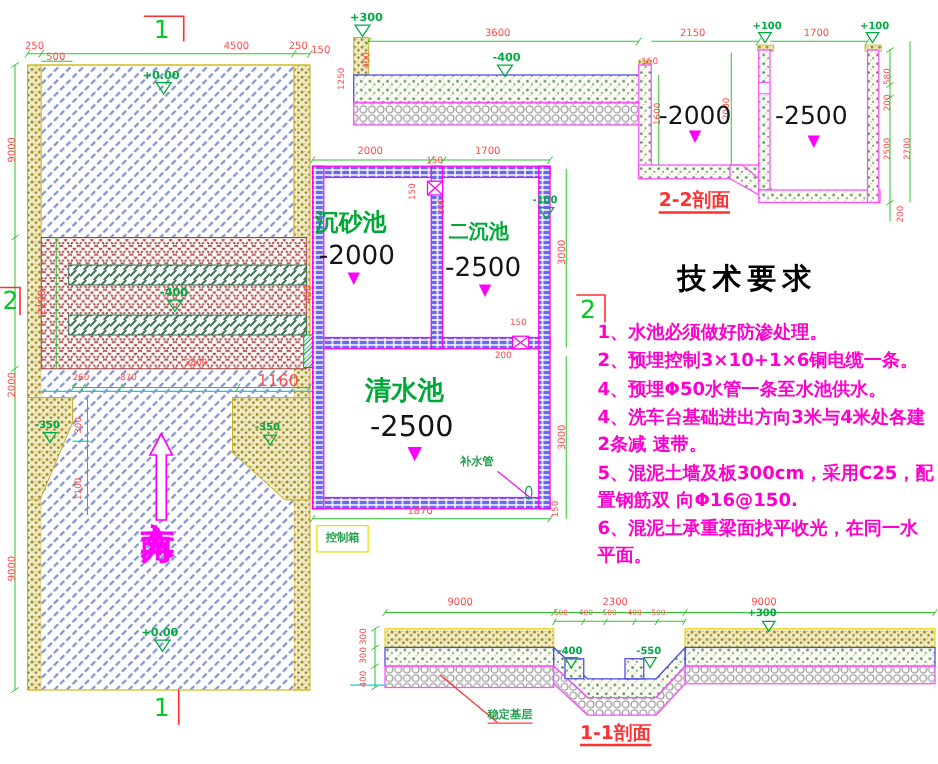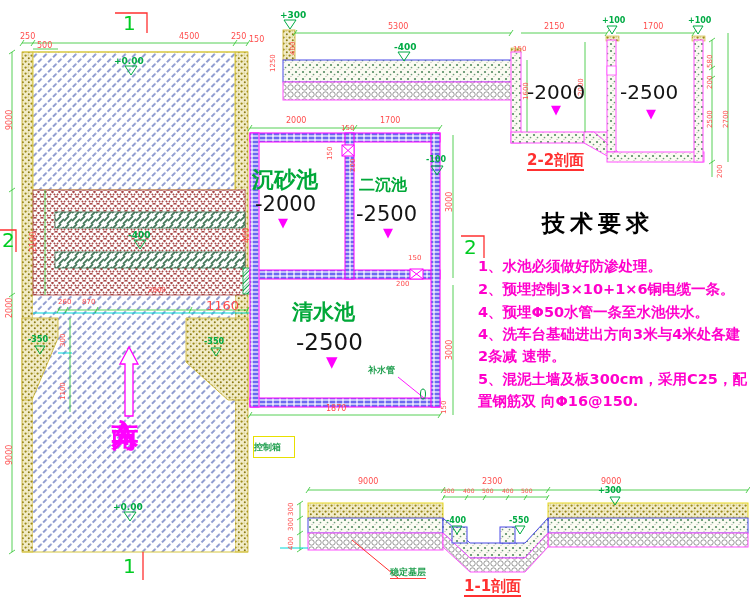--- a/index.html
+++ b/index.html
@@ -13,21 +13,21 @@
   .c-m{color:#ff00ff;font-size:13px;}
   .c-sec{color:#00cc22;font-size:20px;}
   .rot{transform-origin:0 0;transform:rotate(-90deg);}
   .txt{position:absolute;line-height:1;white-space:nowrap;}
   .pool-name{color:#00a838;font-weight:bold;}
   .pool-level{color:#141414;font-weight:500;}
   .green-small{color:#22a050;font-size:9px;font-weight:bold;}
   .sec-label{color:#ff3030;font-size:15px;font-weight:bold;border-bottom:2px solid #ff3030;padding-bottom:1px;}
   .base-label{color:#22a050;font-size:9px;font-weight:bold;border-bottom:1.5px solid #ff4040;padding-bottom:1px;}
   #direction-label{writing-mode:vertical-rl;font-size:27px;font-weight:bold;color:#ff00ff;letter-spacing:2px;}
-  #control-box{border:1.2px solid #e8e000;width:40px;height:20px;display:flex;align-items:center;margin-top:16px;}
+  #control-box{border:1.2px solid #e8e000;width:40px;height:20px;display:flex;align-items:center;justify-content:center;}
   #tech-title{font-size:23px;font-weight:bold;color:#000;letter-spacing:5px;}
   #tech-items{position:absolute;width:270px;color:#ff00cc;font-size:14.5px;font-weight:bold;line-height:1.5;}
   .tech-item{margin-bottom:1px;}
 </style>
 </head>
 <body>
 
 <div id="stage">
 
 <svg id="gfx" width="750" height="611" viewBox="0 0 750 611">
@@ -212,21 +212,21 @@
       <span class="dl c-r" style="left: 37px; top: 42px;">500</span>
       <span class="dl c-r" style="left: 249px; top: 36px;">150</span>
       <span class="dl c-r rot" style="left: 6px; top: 130px;">9000</span>
       <span class="dl c-r rot" style="left: 30px; top: 252px;">2100</span>
       <span class="dl c-r rot" style="left: 6px; top: 318px;">2000</span>
       <span class="dl c-r rot" style="left: 6px; top: 465px;">9000</span>
       <span class="dl c-g" style="left: 114px; top: 57px;">+0.00</span>
       <span class="dl c-g" style="left: 128px; top: 231px;">-400</span>
       <span class="dl c-r rot" style="left: 243px; top: 243px;">400</span>
       <span class="dl c-r" style="font-size: 7px; left: 58px; top: 299px;">260</span>
-      <span class="dl c-r" style="font-size: 7px; left: 82px; top: 299px;">870</span>
+      <span class="dl c-r" style="font-size: 7px; left: 96px; top: 299px;">870</span>
       <span class="dl c-r" style="font-size: 7px; left: 148px; top: 287px;">2800</span>
       <span class="dl c-r" style="font-size: 13px; left: 206px; top: 299px;">1160</span>
       <span class="dl c-g" style="font-size: 8px; left: 28px; top: 336px;">-350</span>
       <span class="dl c-g" style="font-size: 8px; left: 204px; top: 338px;">-350</span>
       <span class="dl c-r rot" style="font-size: 7px; left: 60px; top: 347px;">300</span>
       <span class="dl c-r rot" style="font-size: 7px; left: 60px; top: 400px;">1100</span>
       <span class="dl c-g" style="left: 113px; top: 503px;">+0.00</span>
       <span class="dl c-sec" style="left: 123px; top: 13px;">1</span>
       <span class="dl c-sec" style="left: 123px; top: 556px;">1</span>
       <span class="dl c-sec" style="left: 2px; top: 230px;">2</span>
@@ -240,21 +240,21 @@
       <span class="dl c-r rot" style="left: 446px; top: 212px;">3000</span>
       <span class="dl c-r" style="font-size: 7px; left: 408px; top: 255px;">150</span>
       <span class="dl c-r" style="font-size: 7px; left: 396px; top: 281px;">200</span>
       <span class="dl c-r" style="left: 326px; top: 405px;">1870</span>
       <span class="dl c-r rot" style="font-size: 7px; left: 441px; top: 414px;">150</span>
       <span class="dl c-r rot" style="left: 446px; top: 360px;">3000</span>
       <span class="dl c-m" style="font-size: 13px; left: 278px; top: 216px;">▼</span>
       <span class="dl c-m" style="font-size: 13px; left: 383px; top: 226px;">▼</span>
       <span class="dl c-m" style="font-size: 15px; left: 326px; top: 355px;">▼</span>
       <span class="dl c-g" style="left: 280px; top: 11px;">+300</span>
-      <span class="dl c-r" style="left: 388px; top: 23px;">5300</span>
+      <span class="dl c-r" style="left: 388px; top: 23px;">3600</span>
       <span class="dl c-g" style="left: 394px; top: 43px;">-400</span>
       <span class="dl c-r" style="font-size: 7px; left: 513px; top: 46px;">150</span>
       <span class="dl c-r rot" style="font-size: 7px; left: 290px; top: 55px;">400</span>
       <span class="dl c-r rot" style="font-size: 7px; left: 270px; top: 72px;">1250</span>
       <span class="dl c-r" style="left: 544px; top: 23px; text-align: right;">2150</span>
       <span class="dl c-r" style="left: 643px; top: 23px;">1700</span>
       <span class="dl c-g" style="font-size: 8px; left: 602px; top: 17px;">+100</span>
       <span class="dl c-g" style="font-size: 8px; left: 688px; top: 17px;">+100</span>
       <span class="dl c-r rot" style="font-size: 7px; left: 523px; top: 100px;">1600</span>
       <span class="dl c-r rot" style="font-size: 7px; left: 578px; top: 96px;">2000</span>
@@ -278,21 +278,21 @@
       <span class="dl c-r" style="font-size: 6px; left: 502px; top: 488px;">400</span>
       <span class="dl c-r" style="font-size: 6px; left: 521px; top: 488px;">500</span>
       <span class="dl c-r" style="left: 601px; top: 478px;">9000</span>
       <span class="dl c-g" style="font-size: 8px; left: 598px; top: 487px;">+300</span>
       <span class="dl c-g" style="font-size: 8px; left: 446px; top: 517px;">-400</span>
       <span class="dl c-g" style="font-size: 8px; left: 509px; top: 517px;">-550</span>
     </div>
 
   <div class="txt" id="direction-label" style="left:112px;top:396px;">入车方向</div>
 
-  <div class="txt pool-name" style="left:252px;top:169px;font-size:22px;">沉砂池</div>
+  <div class="txt pool-name" style="left:252px;top:169px;font-size:19px;">沉砂池</div>
   <div class="txt pool-level" style="left:255px;top:194px;font-size:21px;">-2000</div>
 
   <div class="txt pool-name" style="left:359px;top:177px;font-size:16px;">二沉池</div>
   <div class="txt pool-level" style="left:356px;top:204px;font-size:21px;">-2500</div>
 
   <div class="txt pool-name" style="left:292px;top:302px;font-size:21px;">清水池</div>
   <div class="txt pool-level" style="left:296px;top:331px;font-size:23px;">-2500</div>
 
   <div class="txt green-small" style="left:368px;top:366px;">补水管</div>
 
@@ -307,15 +307,16 @@
   <div class="txt base-label" style="left:390px;top:568px;text-align:center;">稳定基层</div>
 
   <div class="txt" id="tech-title" style="left:542px;top:212px;">技术要求</div>
 
   <div id="tech-items" style="left:478px;top:256px;">
       <div class="tech-item">1、水池必须做好防渗处理。</div>
       <div class="tech-item">2、预埋控制3×10+1×6铜电缆一条。</div>
       <div class="tech-item">4、预埋Φ50水管一条至水池供水。</div>
       <div class="tech-item">4、洗车台基础进出方向3米与4米处各建2条减 速带。</div>
       <div class="tech-item">5、混泥土墙及板300cm，采用C25，配置钢筋双 向Φ16@150.</div>
+      <div class="tech-item">6、混泥土承重梁面找平收光，在同一水平面。</div>
     </div>
 
 </div>
 
 </body></html>

